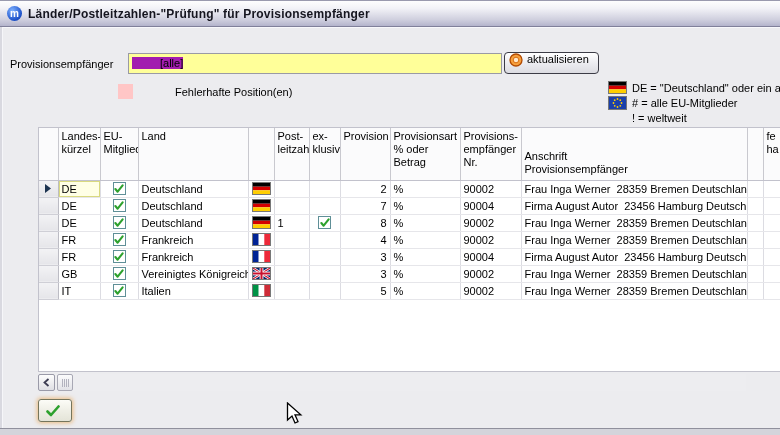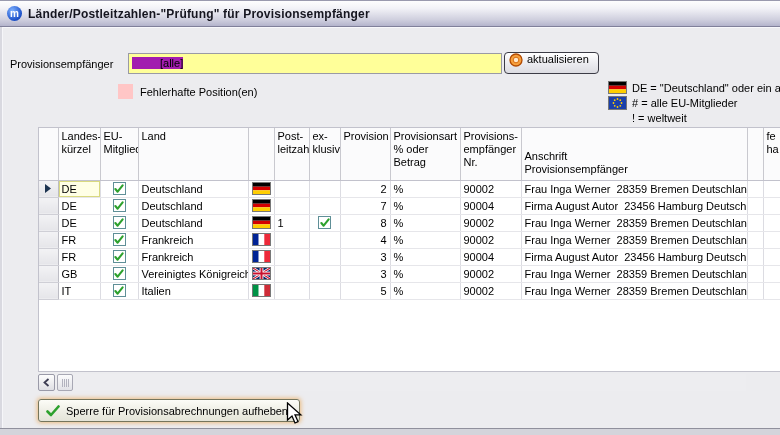--- a/index.html
+++ b/index.html
@@ -37,21 +37,21 @@
   .refresh-btn{
     position:absolute;left:504px;top:52px;height:22px;box-sizing:border-box;
     display:inline-flex;align-items:flex-start;gap:4px;padding:0 9px 0 4px;
     background:linear-gradient(#ffffff,#eeeef2 45%,#dcdce2);
     border:1px solid #3c3c46;border-radius:4px;cursor:pointer;
   }
   .refresh-btn svg{display:block;}
 
   
   .error-swatch{position:absolute;left:118px;top:84px;width:15px;height:15px;background:#ffc6c6;}
-  .error-swatch-label{position:absolute;left:140px;top:86px;white-space:nowrap;}
+  .error-swatch-label{position:absolute;left:134px;top:86px;white-space:nowrap;padding-left:41px;}
   .legend-right{position:absolute;left:608px;top:80px;width:200px;}
   .legend-line{display:flex;align-items:center;gap:5px;height:15px;white-space:nowrap;}
   .legend-line .licon{flex:0 0 auto;line-height:0;border:1px solid #777;}
   .legend-line.noicon{padding-left:24px;}
 
   
   .grid{
     position:absolute;left:38px;top:127px;width:746px;height:245px;
     background:#fff;border:1px solid #c2c2cc;border-right:none;box-sizing:border-box;
   }
@@ -382,21 +382,20 @@
       <i></i>
     </div>
 </div>
 
 <div class="unlock-btn">
   <span style="line-height:0">
     <svg width="14" height="12" viewBox="0 0 14 12">
         <path d="M1.5 6.5 L5 10 L12.5 1.5" fill="none" stroke="#2da12d" stroke-width="2.6" stroke-linecap="round" stroke-linejoin="round"></path>
       </svg>
   </span>
-  <span>Sperre für Provisionsabrechnungen aufheben</span>
 </div>
 
 <div class="mouse-cursor">
   <svg width="19" height="24" viewBox="0 0 19 24">
     <polygon points="1.5,1 1.5,18 6,14 9,21 12,19.6 9,12.8 14.8,12.8" fill="#fff" stroke="#000" stroke-width="1.3" stroke-linejoin="miter"></polygon>
   </svg>
 </div>
 
 <div class="bottom-strip"></div>
 

